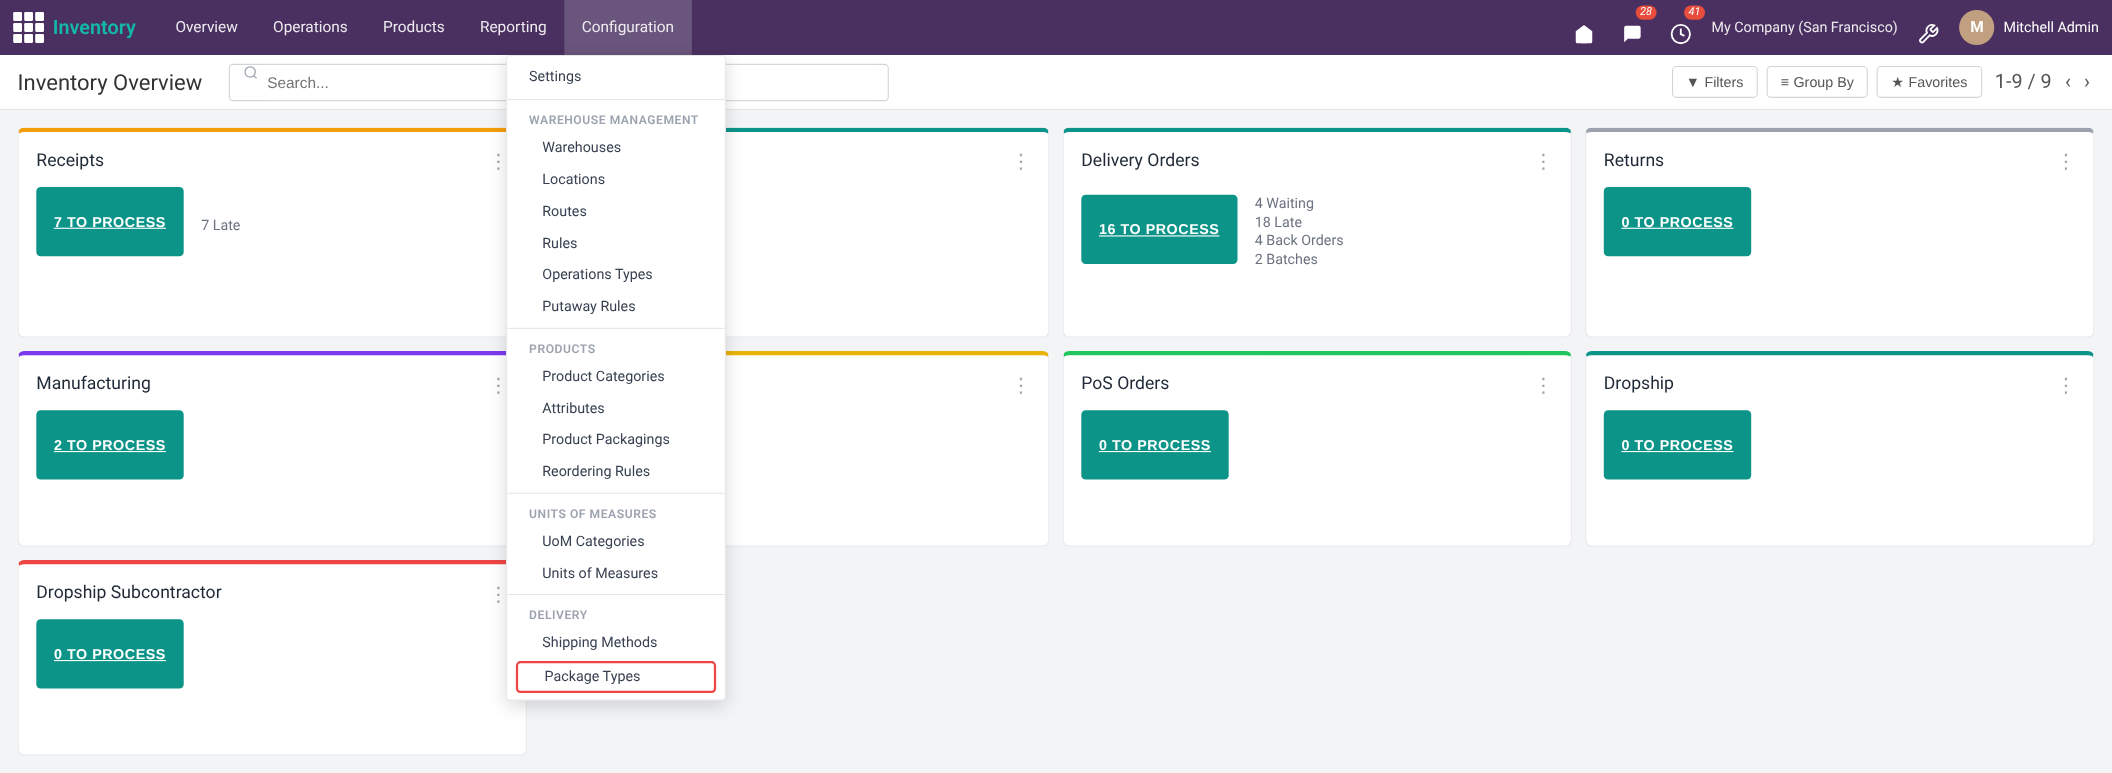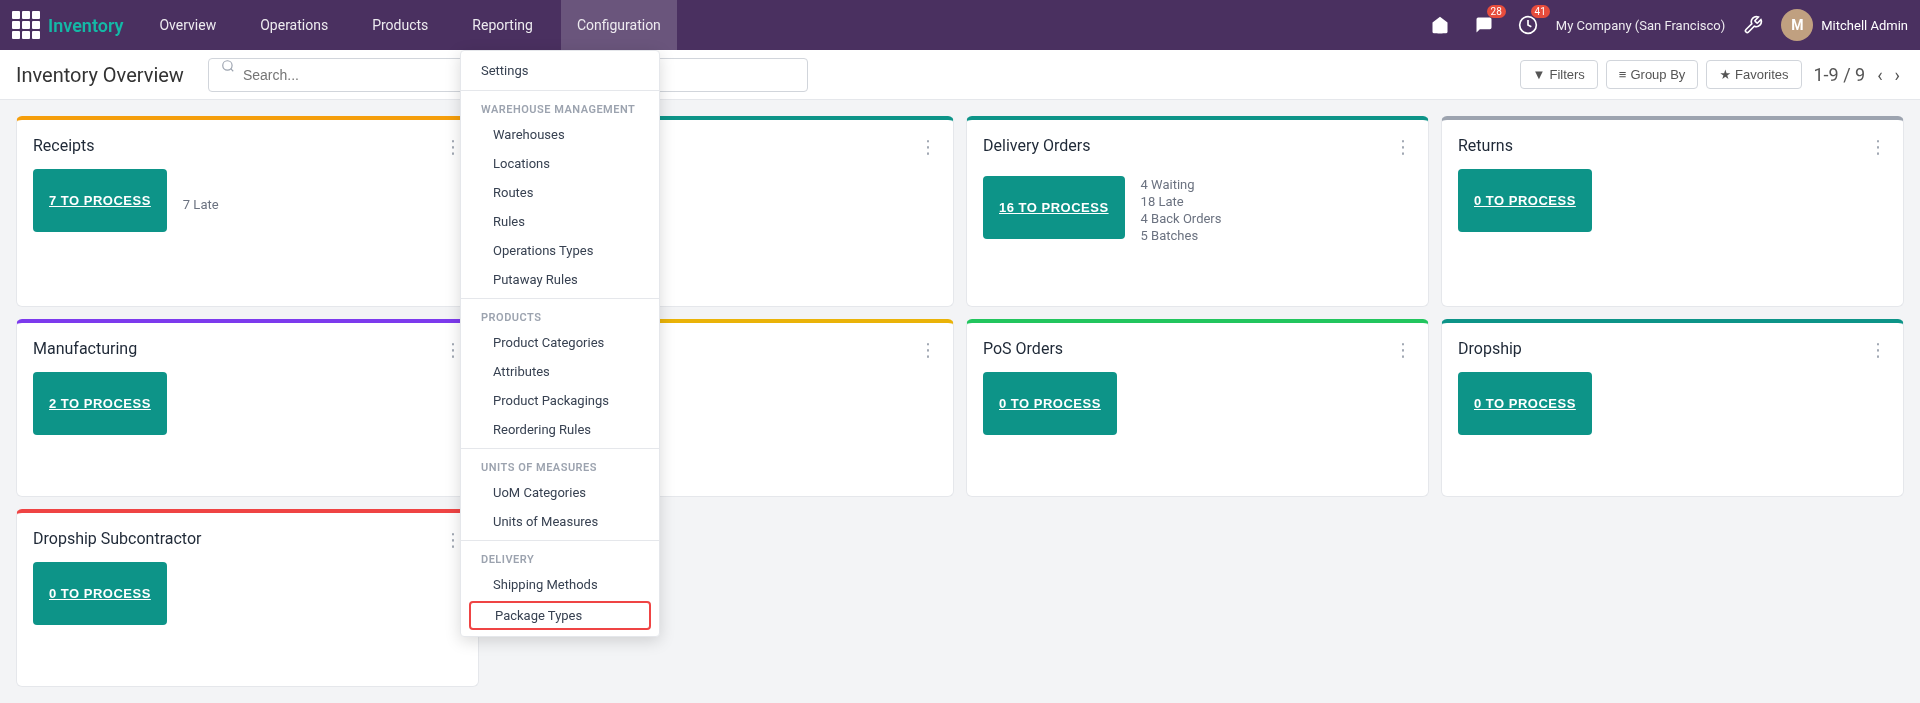--- a/index.html
+++ b/index.html
@@ -37,21 +37,21 @@
     }
     .nav-app-name {
       font-size: 18px;
       font-weight: 600;
       color: #14b8a6;
       margin-right: 16px;
     }
     .nav-menu {
       display: flex;
       align-items: center;
-      gap: 12px;
+      gap: 0;
     }
     .nav-menu-item {
       padding: 0 16px;
       height: 50px;
       display: flex;
       align-items: center;
       color: white;
       font-size: 14px;
       cursor: pointer;
       opacity: 0.9;
@@ -66,24 +66,25 @@
       margin-left: auto;
       display: flex;
       align-items: center;
       gap: 12px;
     }
     .nav-icon-btn {
       position: relative;
       color: white;
       cursor: pointer;
       display: flex;
-      align-items: center;
+      align-items: flex-end;
       justify-content: center;
       width: 32px;
       height: 32px;
+      font-style: italic;
     }
     .badge {
       position: absolute;
       top: -4px;
       right: -6px;
       background: #e74c3c;
       color: white;
       font-size: 10px;
       border-radius: 10px;
       padding: 1px 4px;
@@ -423,21 +424,21 @@
     <div class="card-header">
       <span class="card-title">Delivery Orders</span>
       <span class="card-menu-icon">⋮</span>
     </div>
     <div class="card-bottom">
       <button class="btn-teal">16 TO PROCESS</button>
       <div class="card-stats">
         <div>4 Waiting</div>
         <div>18 Late</div>
         <div>4 Back Orders</div>
-        <div>5 Batches</div>
+        <div>2 Batches</div>
       </div>
     </div>
   </div>
 
   <div class="card gray">
     <div class="card-header">
       <span class="card-title">Returns</span>
       <span class="card-menu-icon">⋮</span>
     </div>
     <div class="card-bottom">

